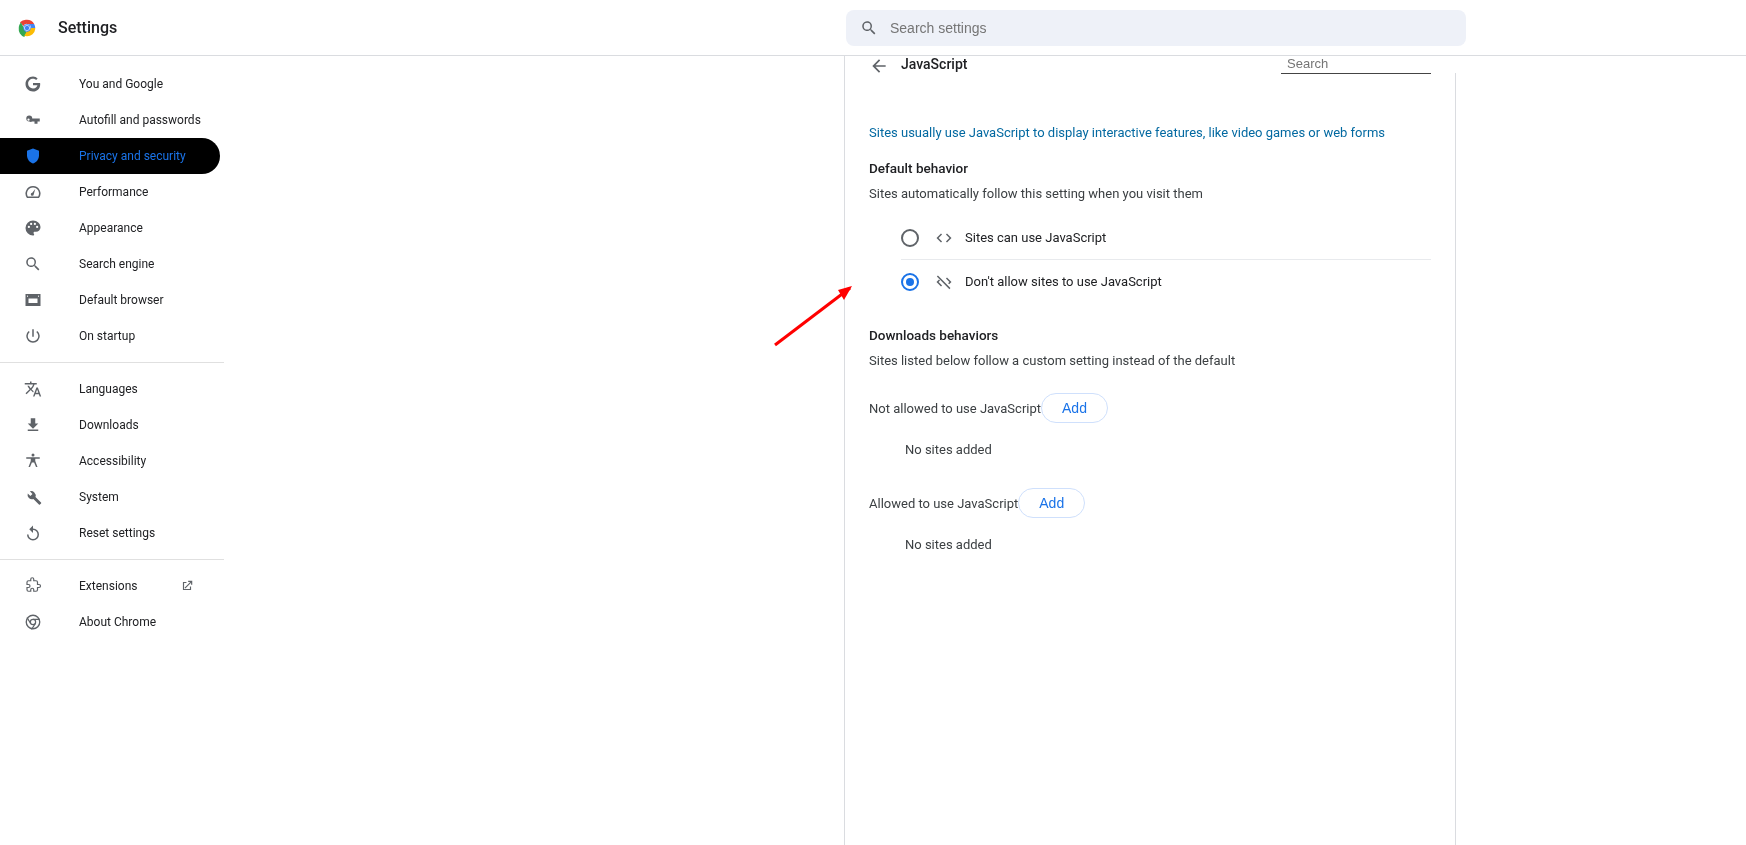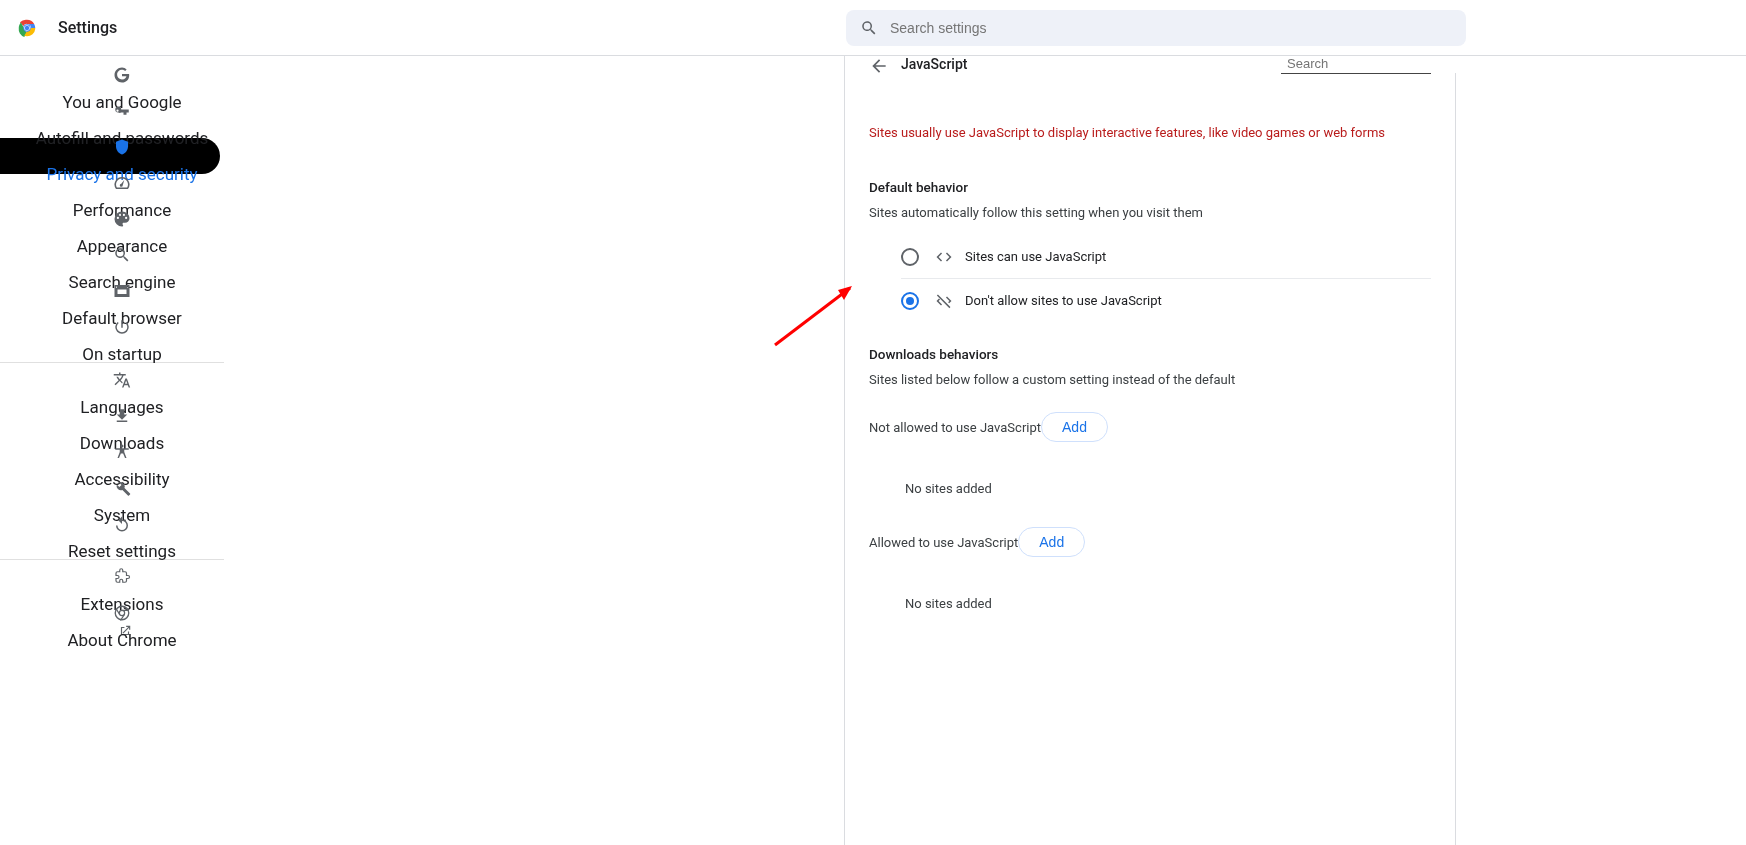--- a/index.html
+++ b/index.html
@@ -59,27 +59,26 @@
   }
   .sidebar {
     width: 224px;
     padding-top: 10px;
   }
   .side-item {
     display: flex;
     align-items: center;
     height: 36px;
     padding-left: 24px;
-    font-size: 17px;
+    font-size: 12px;
     color: #202124;
     cursor: pointer;
     border-radius: 0 18px 18px 0;
     margin-right: 4px;
-    gap: 8px;
-    flex-direction: column;
+    gap: 37px;
   }
   .side-item .sicon {
     width: 18px; height: 18px;
     fill: #5f6368;
     flex-shrink: 0;
     display:flex; align-items:center; justify-content:center;
   }
   .side-item.active {
     background: #000000;
     color: #1a73e8;
@@ -125,24 +124,24 @@
   .panel-search .mag {
     width: 16px; height:16px; fill:#5f6368; margin-right:6px;
   }
   .panel-search input {
     border:none; outline:none; flex:1;
     font-size: 13px; color:#5f6368;
     padding-bottom: 2px;
   }
   .desc {
     font-size: 13px;
-    color: #b91c1c;
+    color: #0369a1;
     line-height: 1.4;
     margin-top: 12px;
-    margin-bottom: 37px;
+    margin-bottom: 18px;
   }
   .sec-head {
     font-size: 13.5px;
     color: #202124;
     font-weight: 500;
     margin-bottom: 10px;
   }
   .sec-sub {
     font-size: 13px;
     color: #3c4043;
@@ -203,21 +202,20 @@
     border-radius: 16px;
     padding: 6px 20px;
     font-size: 14px;
     cursor: pointer;
     font-weight:500;
   }
   .empty {
     font-size: 13px;
     color: #3c4043;
     padding: 8px 0 20px 36px;
-    margin-top: 20px;
   }
   .arrow-annot {
     position: absolute;
     left: 770px;
     top: 280px;
     pointer-events: none;
   }
   .arrow-annot svg { width: 90px; height: 70px; }
 </style>
 </head>

